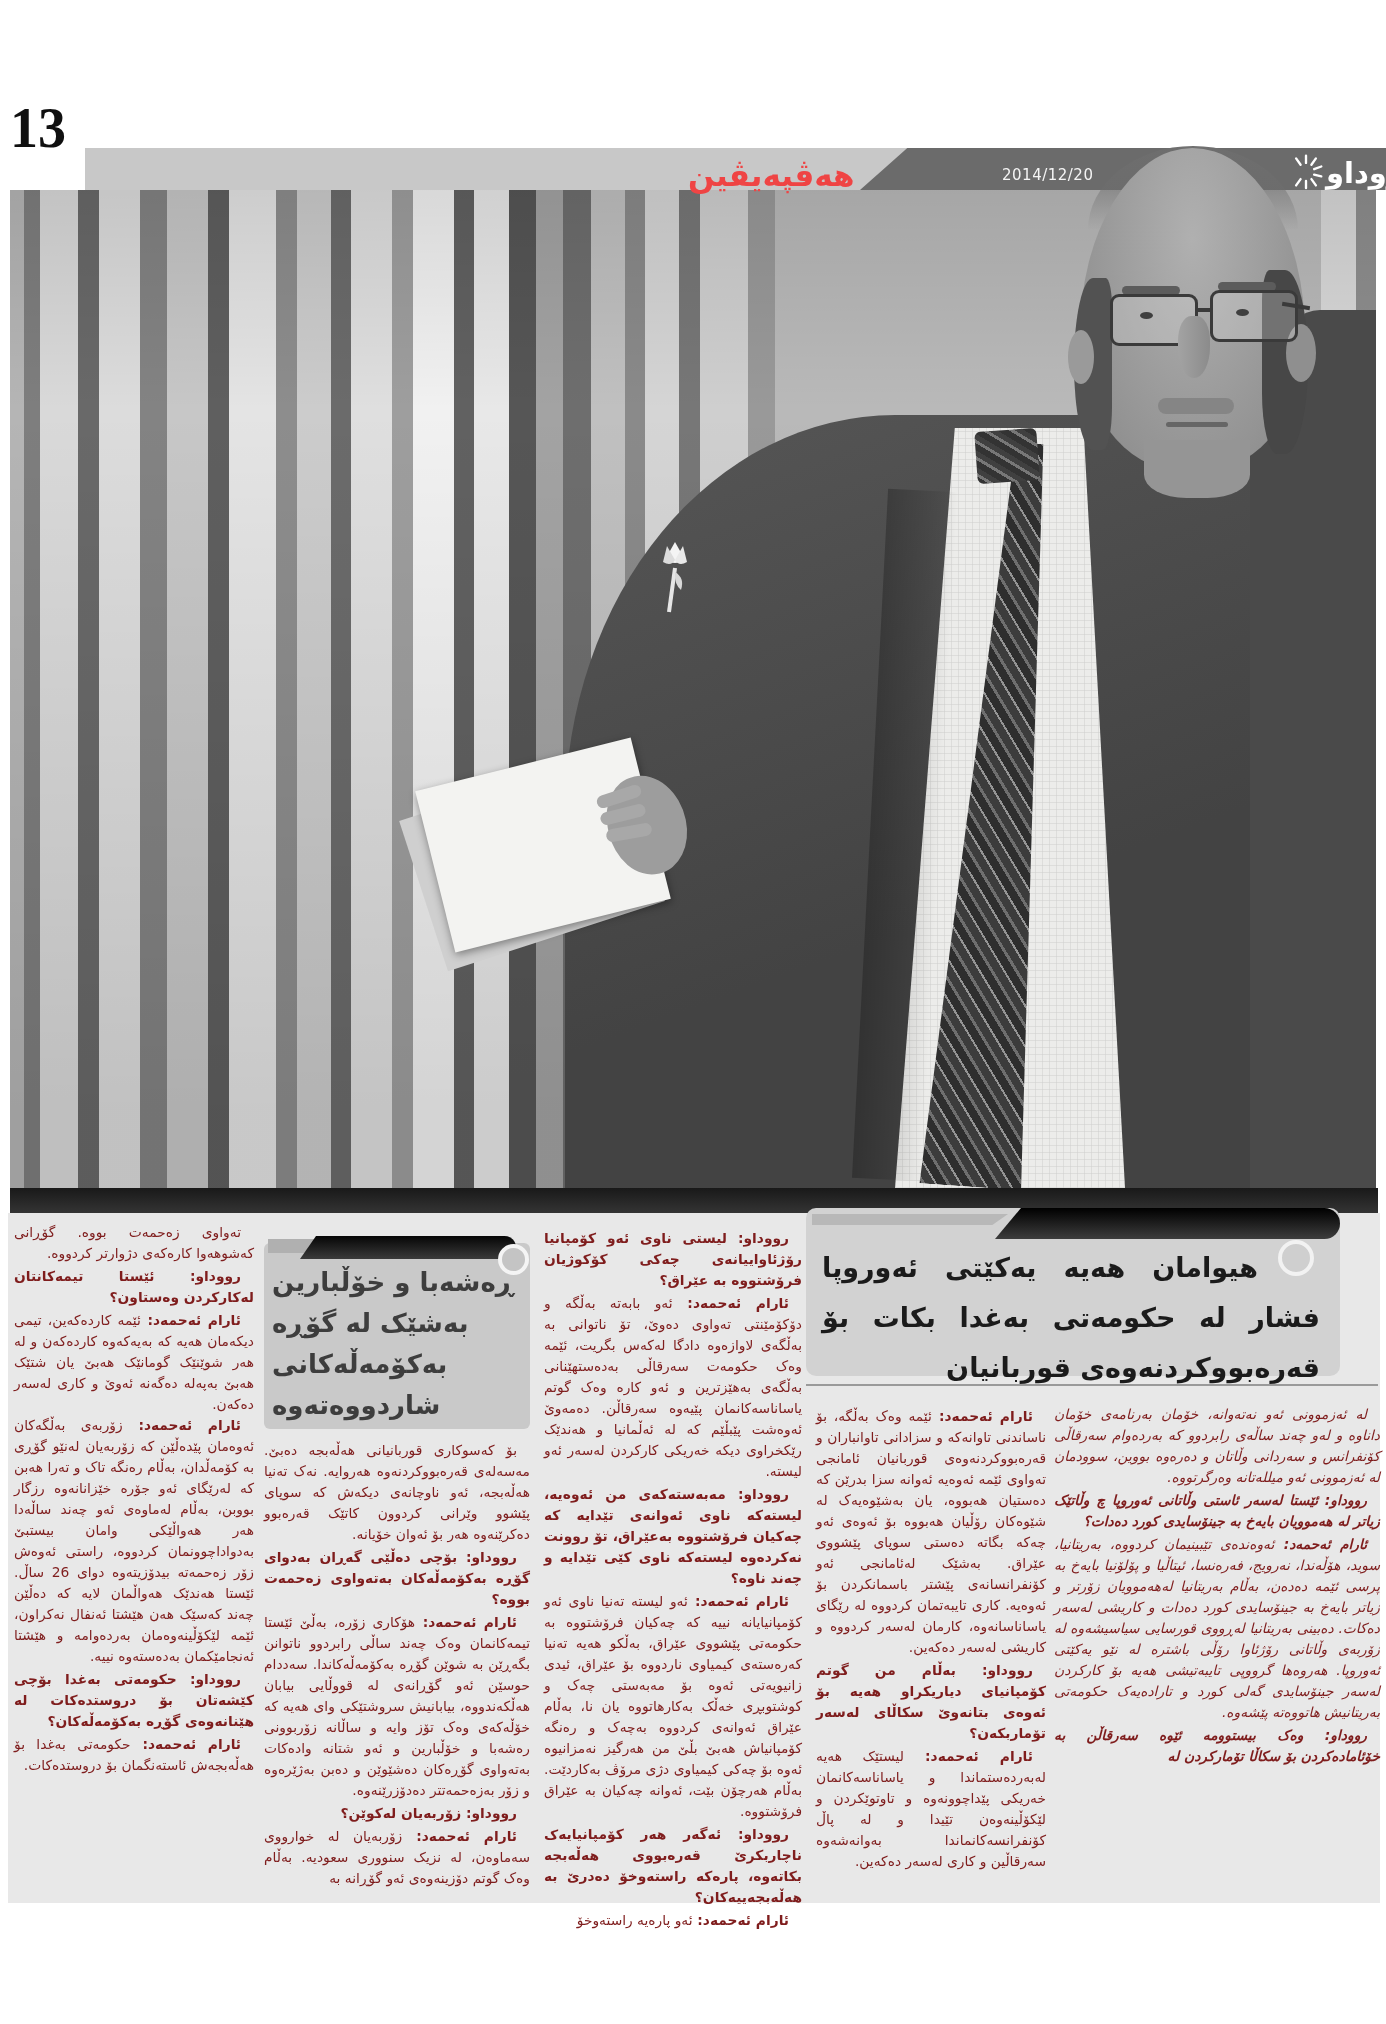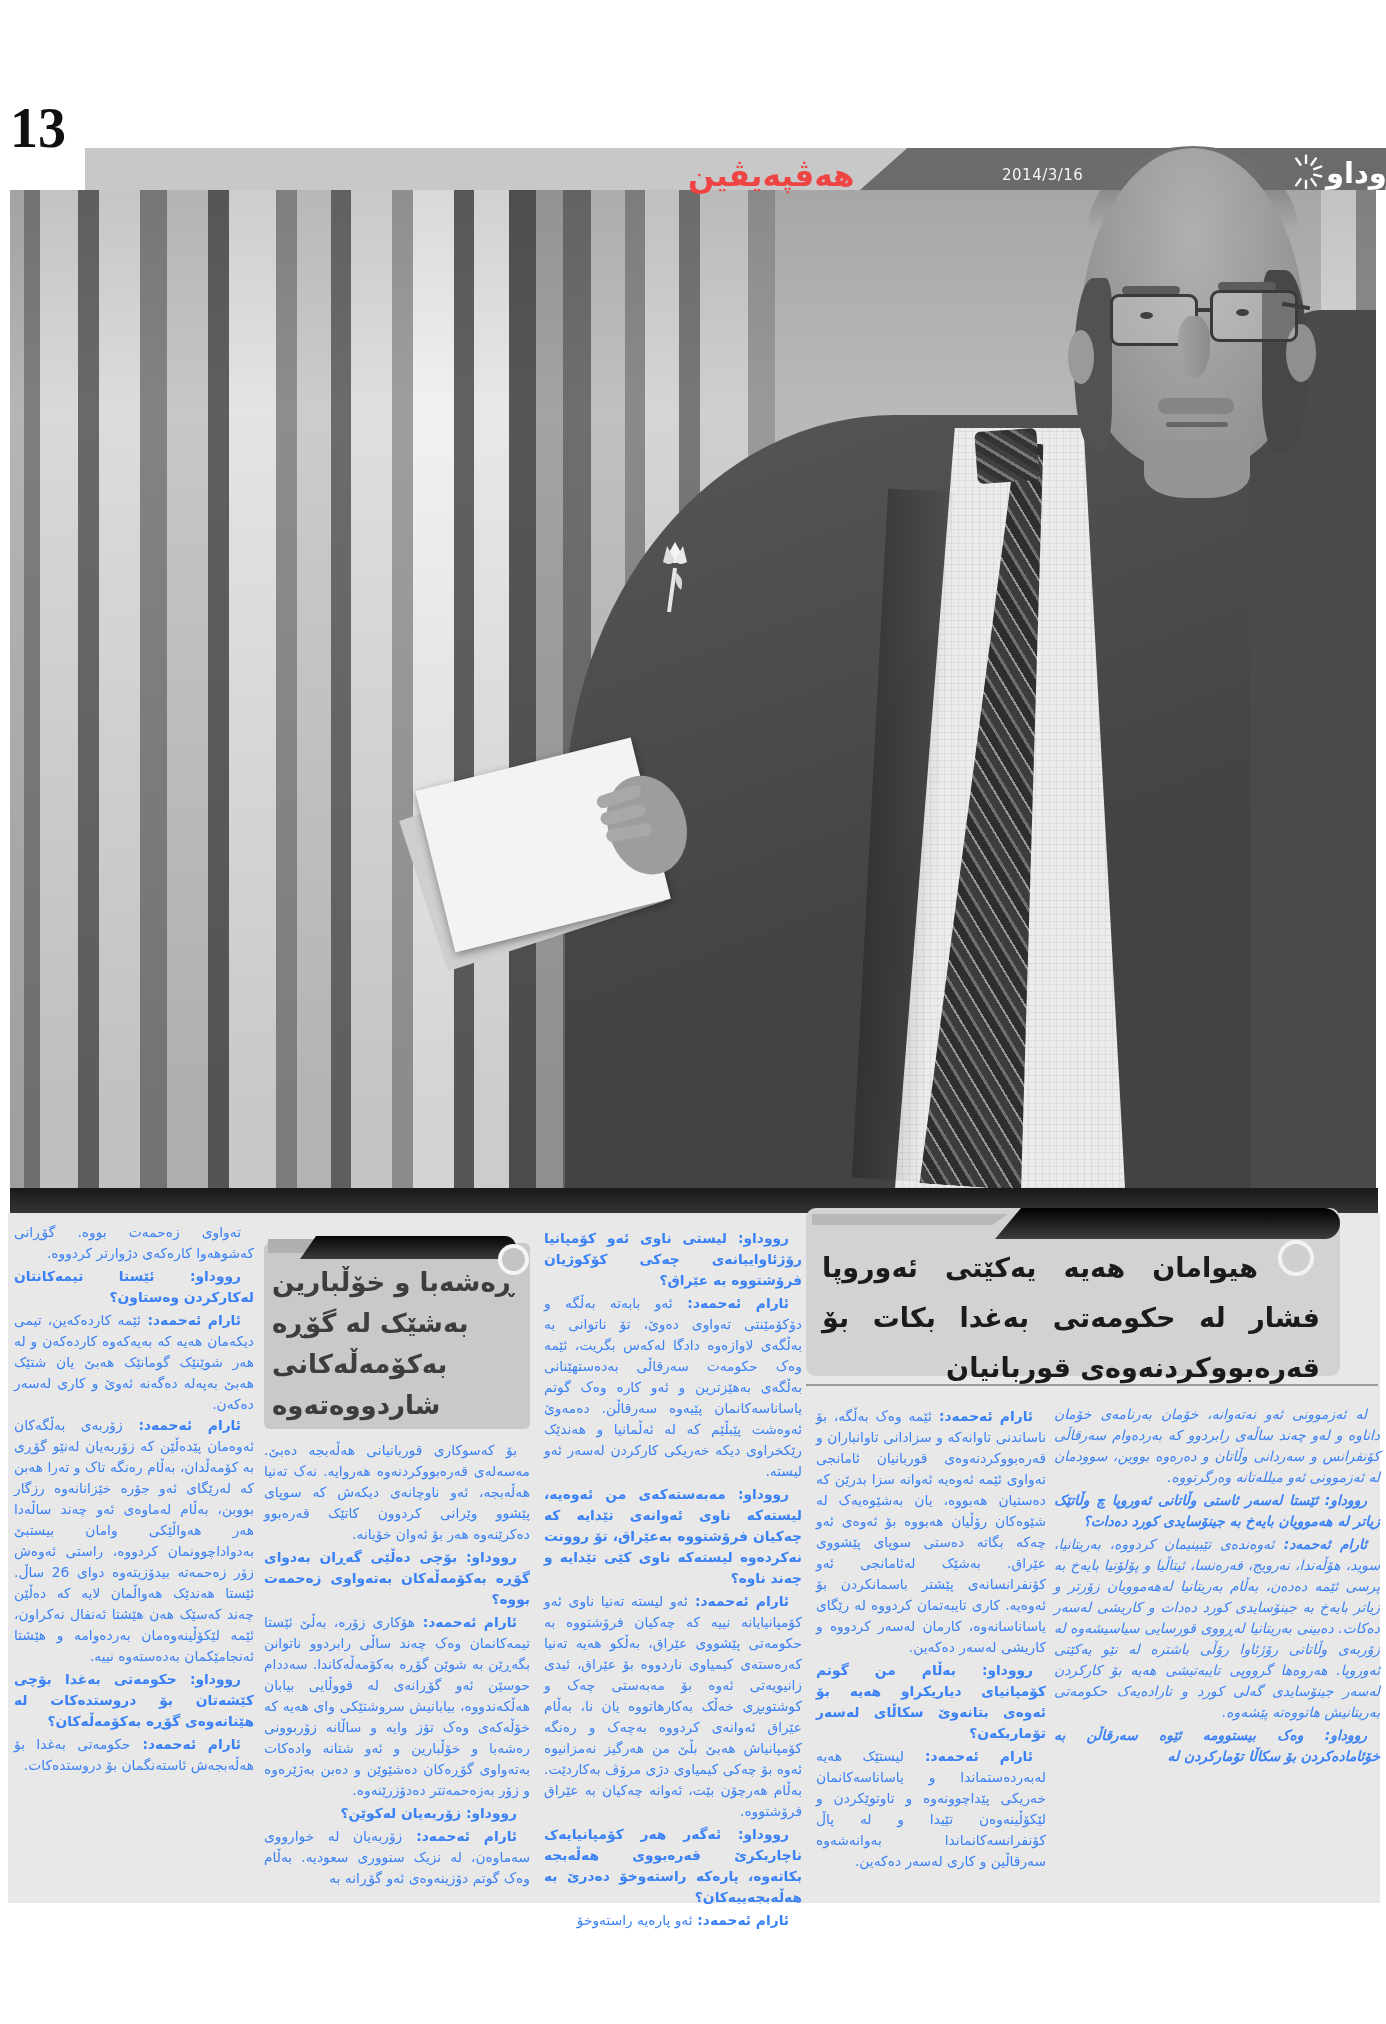--- a/index.html
+++ b/index.html
@@ -85,39 +85,39 @@
   .hl-rule{left:806px;top:1384px;width:572px;height:2px;background:#9a9a9a;z-index:4;}
   
   .pq-box{left:264px;top:1243px;width:266px;height:186px;background:#c9c9c9;border-radius:6px;z-index:4;}
   .pq-strip{left:268px;top:1239px;width:52px;height:14px;background:#b0b0b0;clip-path:polygon(0 0,100% 0,70% 100%,0 100%);z-index:5;}
   .pq-bar{left:300px;top:1236px;width:216px;height:23px;background:linear-gradient(180deg,#060606,#3a3a3a);
           border-radius:0 12px 12px 0;clip-path:polygon(16px 0,100% 0,100% 100%,0 100%);z-index:5;}
   .pq-circle{left:498px;top:1244px;width:31px;height:31px;border-radius:50%;background:#c4c4c4;border:4px solid #f4f4f4;box-sizing:border-box;z-index:6;}
   .pq-text{left:272px;top:1262px;width:250px;font-size:26px;font-weight:700;color:#3d3d3d;line-height:41px;
            text-align:left;white-space:pre-line;z-index:6;}
   
-  .col{z-index:5;color:#3b82f6;font-size:13.8px;line-height:21px;text-align:justify;direction:rtl;}
+  .col{z-index:5;color:#7f1d1d;font-size:13.8px;line-height:21px;text-align:justify;direction:rtl;}
   .col .para{margin:0;text-indent:13px;}
   .col .para.q{font-weight:700;margin:2px 0;}
   .speaker{font-weight:700;}
   #c1{left:14px;top:1222px;width:240px;}
   #c2{left:264px;top:1440px;width:266px;}
   #c3{left:544px;top:1226px;width:258px;}
   #c4{left:816px;top:1406px;width:230px;}
   #c5{left:1054px;top:1404px;width:326px;font-style:italic;}
 </style>
 </head>
 <body>
 
 <div class="abs pagenum">13</div>
 
 <div class="abs hdr-light"></div>
 <div class="abs hdr-dark"></div>
 <div class="abs section-label">هەڤپەیڤین</div>
-<div class="abs hdr-date">2014/3/16</div>
+<div class="abs hdr-date">2014/12/20</div>
 <div class="abs logo">
   <span class="logo-text">رووداو</span>
   <span>
     <svg width="36" height="38" viewBox="0 0 40 40">
       <g stroke="#ffffff" stroke-width="2.6" stroke-linecap="round">
         <line x1="20" y1="11" x2="20" y2="3"></line>
           <line x1="26" y1="13" x2="31" y2="6"></line>
         <line x1="29" y1="18" x2="37" y2="15"></line>
           <line x1="29" y1="24" x2="37" y2="26"></line>
         <line x1="26" y1="29" x2="31" y2="36"></line>

